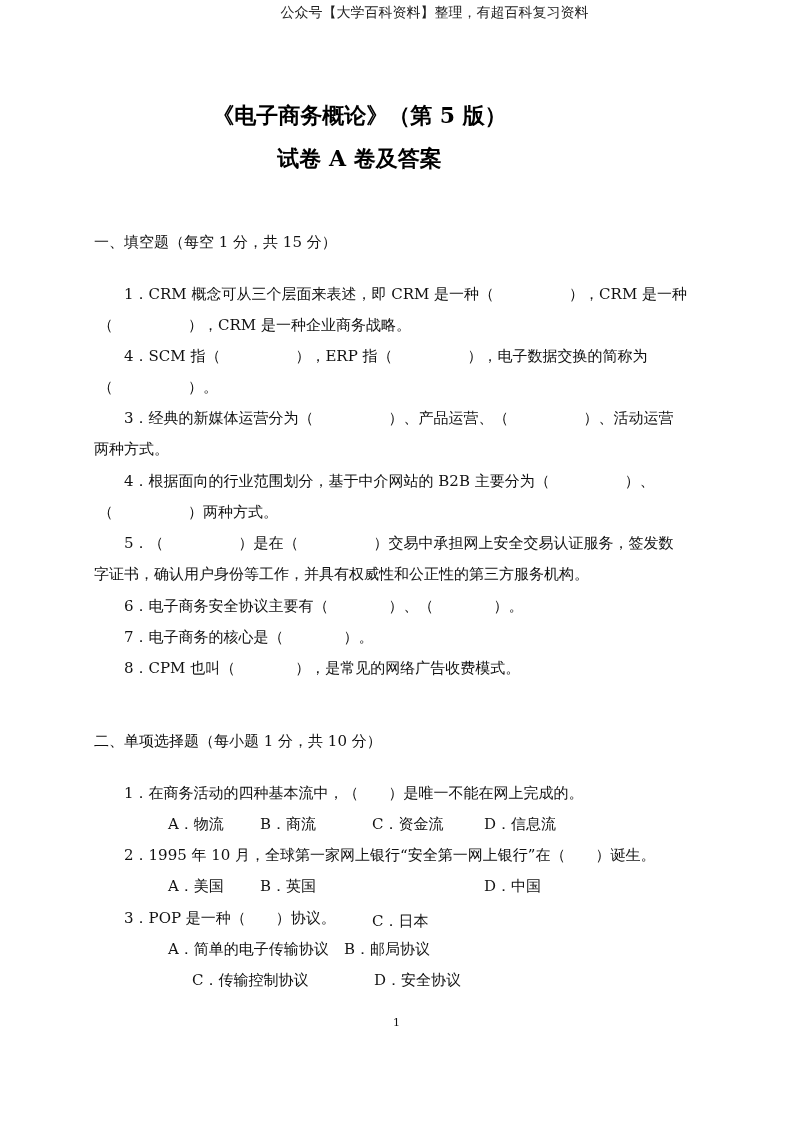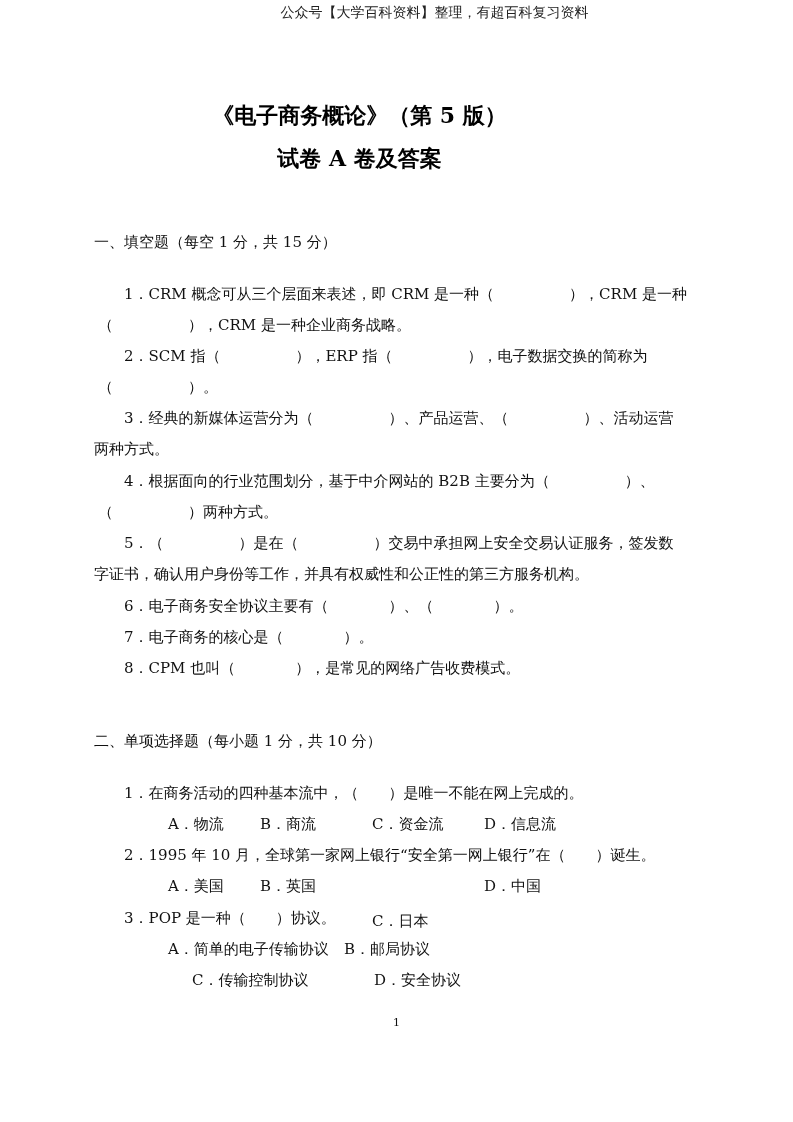--- a/index.html
+++ b/index.html
@@ -17,21 +17,21 @@
 
 <div class="abs header-note">公众号【大学百科资料】整理，有超百科复习资料</div>
 
 <div class="abs title" style="top:101px;">《电子商务概论》（第 5 版）</div>
 <div class="abs title" style="top:144px;">试卷 A 卷及答案</div>
 
 <div class="abs section" style="top:233px;">一、填空题（每空 1 分，共 15 分）</div>
 
 <div class="abs line" style="top:285px; left:124px;">1．CRM 概念可从三个层面来表述，即 CRM 是一种（　　　　　），CRM 是一种</div>
 <div class="abs line" style="top:316px; left:98px;">（　　　　　），CRM 是一种企业商务战略。</div>
-<div class="abs line" style="top:347px; left:124px;">2．SCM  指（　　　　　），ERP  指（　　　　　），电子数据交换的简称为</div>
+<div class="abs line" style="top:347px; left:124px;">4．SCM  指（　　　　　），ERP  指（　　　　　），电子数据交换的简称为</div>
 <div class="abs line" style="top:378px; left:98px;">（　　　　　）。</div>
 <div class="abs line" style="top:409px; left:124px;">3．经典的新媒体运营分为（　　　　　）、产品运营、（　　　　　）、活动运营</div>
 <div class="abs line" style="top:440px; left:94px;">两种方式。</div>
 <div class="abs line" style="top:472px; left:124px;">4．根据面向的行业范围划分，基于中介网站的  B2B  主要分为（　　　　　）、</div>
 <div class="abs line" style="top:503px; left:98px;">（　　　　　）两种方式。</div>
 <div class="abs line" style="top:534px; left:124px;">5．（　　　　　）是在（　　　　　）交易中承担网上安全交易认证服务，签发数</div>
 <div class="abs line" style="top:565px; left:94px;">字证书，确认用户身份等工作，并具有权威性和公正性的第三方服务机构。</div>
 <div class="abs line" style="top:597px; left:124px;">6．电子商务安全协议主要有（　　　　）、（　　　　）。</div>
 <div class="abs line" style="top:628px; left:124px;">7．电子商务的核心是（　　　　）。</div>
 <div class="abs line" style="top:659px; left:124px;">8．CPM 也叫（　　　　），是常见的网络广告收费模式。</div>

